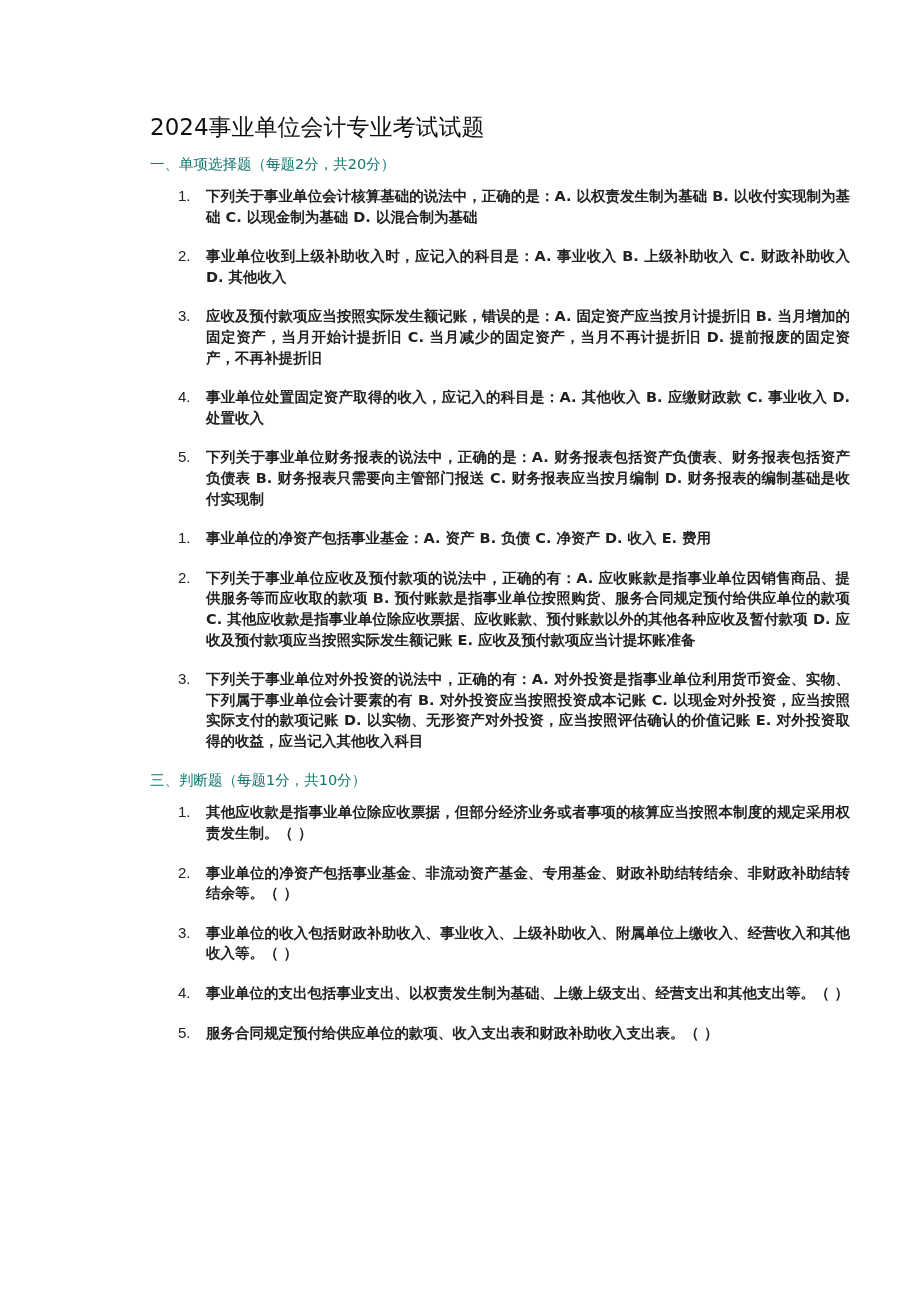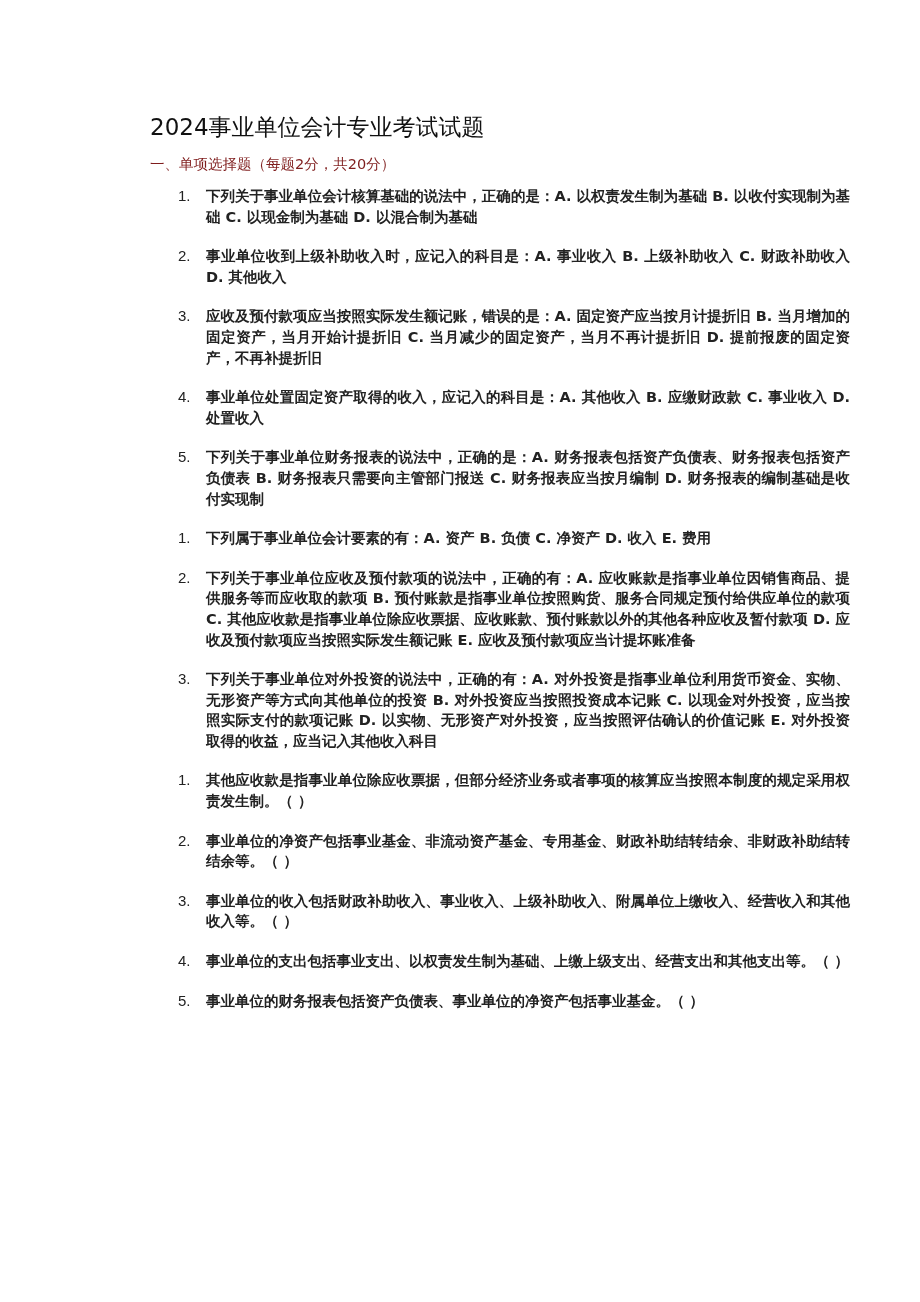--- a/index.html
+++ b/index.html
@@ -27,21 +27,21 @@
       line-height: 30px;
       margin: 0 0 12px 0;
       font-weight: normal;
       letter-spacing: 0px;
       color: #111;
     }
     .section-heading {
       font-size: 14.5px;
       line-height: 20px;
       margin: 0 0 12px 0;
-      color: #7f1d1d;
+      color: #0f766e;
     }
     .question-list {
       list-style: none;
       margin: 0 0 16px 0;
       padding: 0;
     }
     .question {
       display: flex;
       margin: 0 0 19px 0;
       font-size: 14.5px;
@@ -93,50 +93,51 @@
         <span class="q-num">5.</span>
         <span class="q-text">下列关于事业单位财务报表的说法中，正确的是：A. 财务报表包括资产负债表、财务报表包括资产负债表 B. 财务报表只需要向主管部门报送 C. 财务报表应当按月编制 D. 财务报表的编制基础是收付实现制</span>
       </li>
     </ol>
   </div>
 
   <div class="section">
     <ol class="question-list">
       <li class="question">
         <span class="q-num">1.</span>
-        <span class="q-text">下列属于事业单位会计要素的有：A. 资产 B. 负债 C. 净资产 D. 收入 E. 费用</span>
+        <span class="q-text">事业单位的净资产包括事业基金：A. 资产 B. 负债 C. 净资产 D. 收入 E. 费用</span>
       </li>
       <li class="question">
         <span class="q-num">2.</span>
         <span class="q-text">下列关于事业单位应收及预付款项的说法中，正确的有：A. 应收账款是指事业单位因销售商品、提供服务等而应收取的款项 B. 预付账款是指事业单位按照购货、服务合同规定预付给供应单位的款项 C. 其他应收款是指事业单位除应收票据、应收账款、预付账款以外的其他各种应收及暂付款项 D. 应收及预付款项应当按照实际发生额记账 E. 应收及预付款项应当计提坏账准备</span>
       </li>
       <li class="question">
         <span class="q-num">3.</span>
-        <span class="q-text">下列关于事业单位对外投资的说法中，正确的有：A. 对外投资是指事业单位利用货币资金、实物、无形资产等方式向其他单位的投资 B. 对外投资应当按照投资成本记账 C. 以现金对外投资，应当按照实际支付的款项记账 D. 以实物、无形资产对外投资，应当按照评估确认的价值记账 E. 对外投资取得的收益，应当记入其他收入科目</span>
+        <span class="q-text">下列关于事业单位对外投资的说法中，正确的有：A. 对外投资是指事业单位利用货币资金、实物、下列属于事业单位会计要素的有 B. 对外投资应当按照投资成本记账 C. 以现金对外投资，应当按照实际支付的款项记账 D. 以实物、无形资产对外投资，应当按照评估确认的价值记账 E. 对外投资取得的收益，应当记入其他收入科目</span>
       </li>
     </ol>
   </div>
 
   <div class="section">
+    <div class="section-heading">三、判断题（每题1分，共10分）</div>
     <ol class="question-list">
       <li class="question">
         <span class="q-num">1.</span>
         <span class="q-text">其他应收款是指事业单位除应收票据，但部分经济业务或者事项的核算应当按照本制度的规定采用权责发生制。（ ）</span>
       </li>
       <li class="question">
         <span class="q-num">2.</span>
         <span class="q-text">事业单位的净资产包括事业基金、非流动资产基金、专用基金、财政补助结转结余、非财政补助结转结余等。（ ）</span>
       </li>
       <li class="question">
         <span class="q-num">3.</span>
         <span class="q-text">事业单位的收入包括财政补助收入、事业收入、上级补助收入、附属单位上缴收入、经营收入和其他收入等。（ ）</span>
       </li>
       <li class="question">
         <span class="q-num">4.</span>
         <span class="q-text">事业单位的支出包括事业支出、以权责发生制为基础、上缴上级支出、经营支出和其他支出等。（ ）</span>
       </li>
       <li class="question">
         <span class="q-num">5.</span>
-        <span class="q-text">事业单位的财务报表包括资产负债表、事业单位的净资产包括事业基金。（ ）</span>
+        <span class="q-text">服务合同规定预付给供应单位的款项、收入支出表和财政补助收入支出表。（ ）</span>
       </li>
     </ol>
   </div>
 </div>
 
 </body></html>

